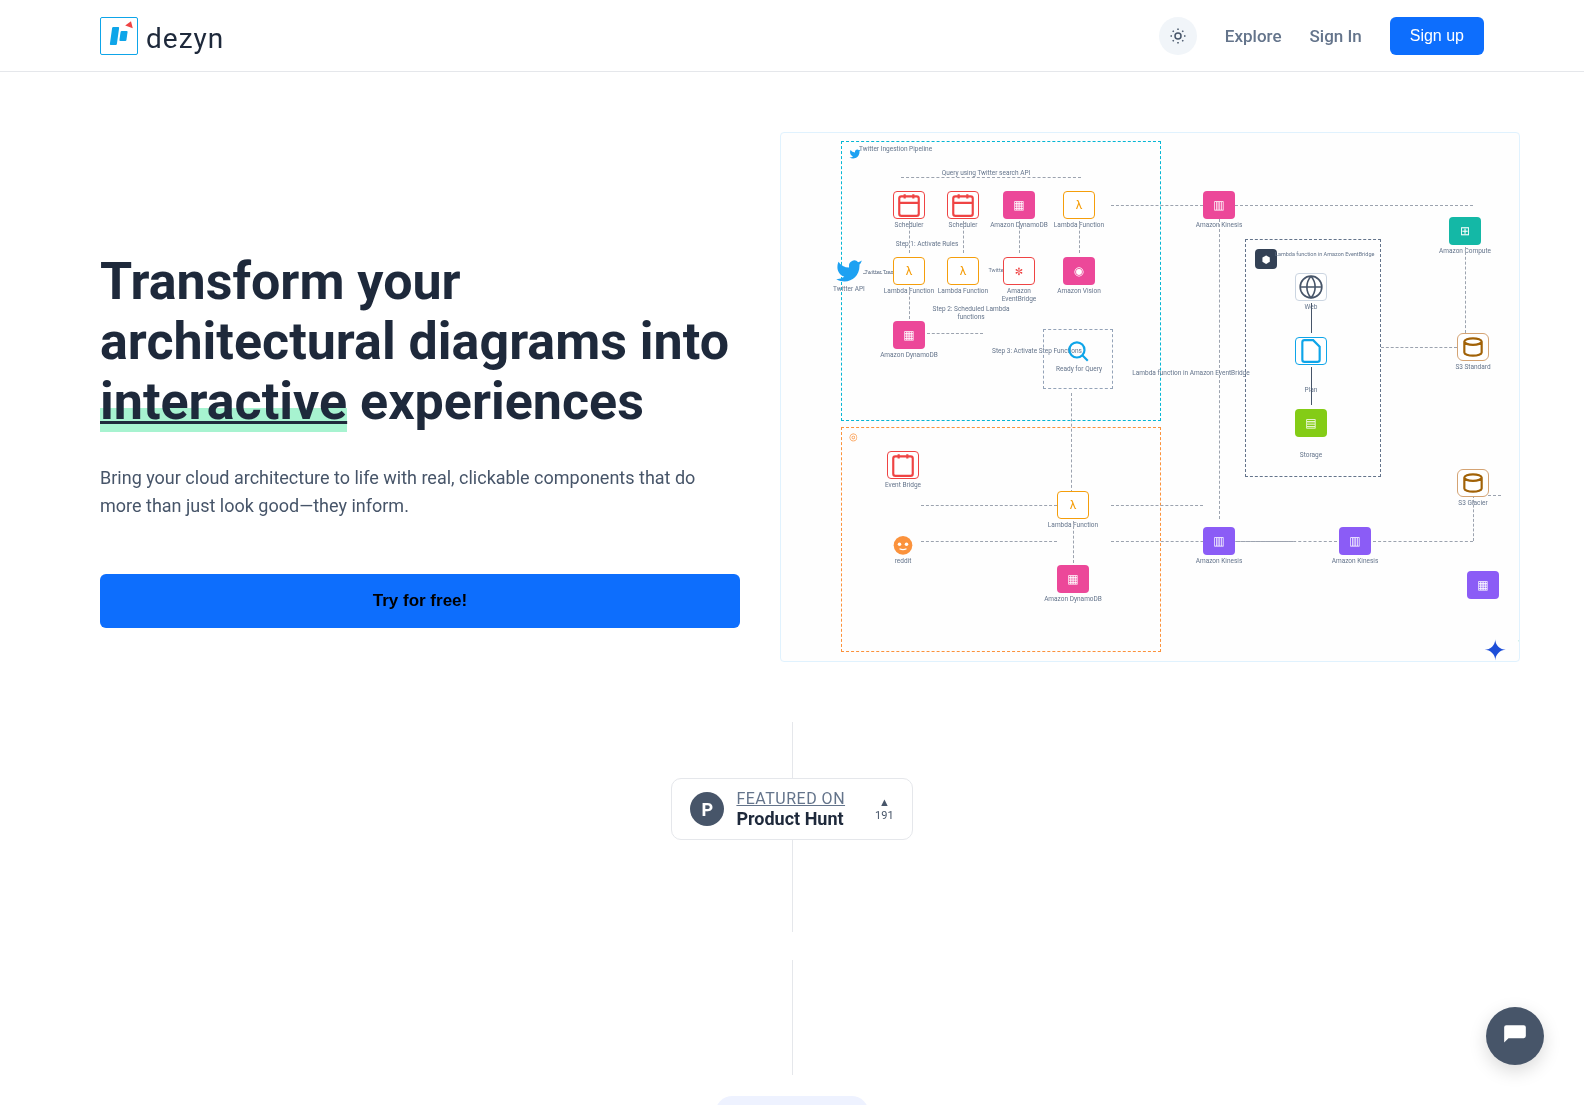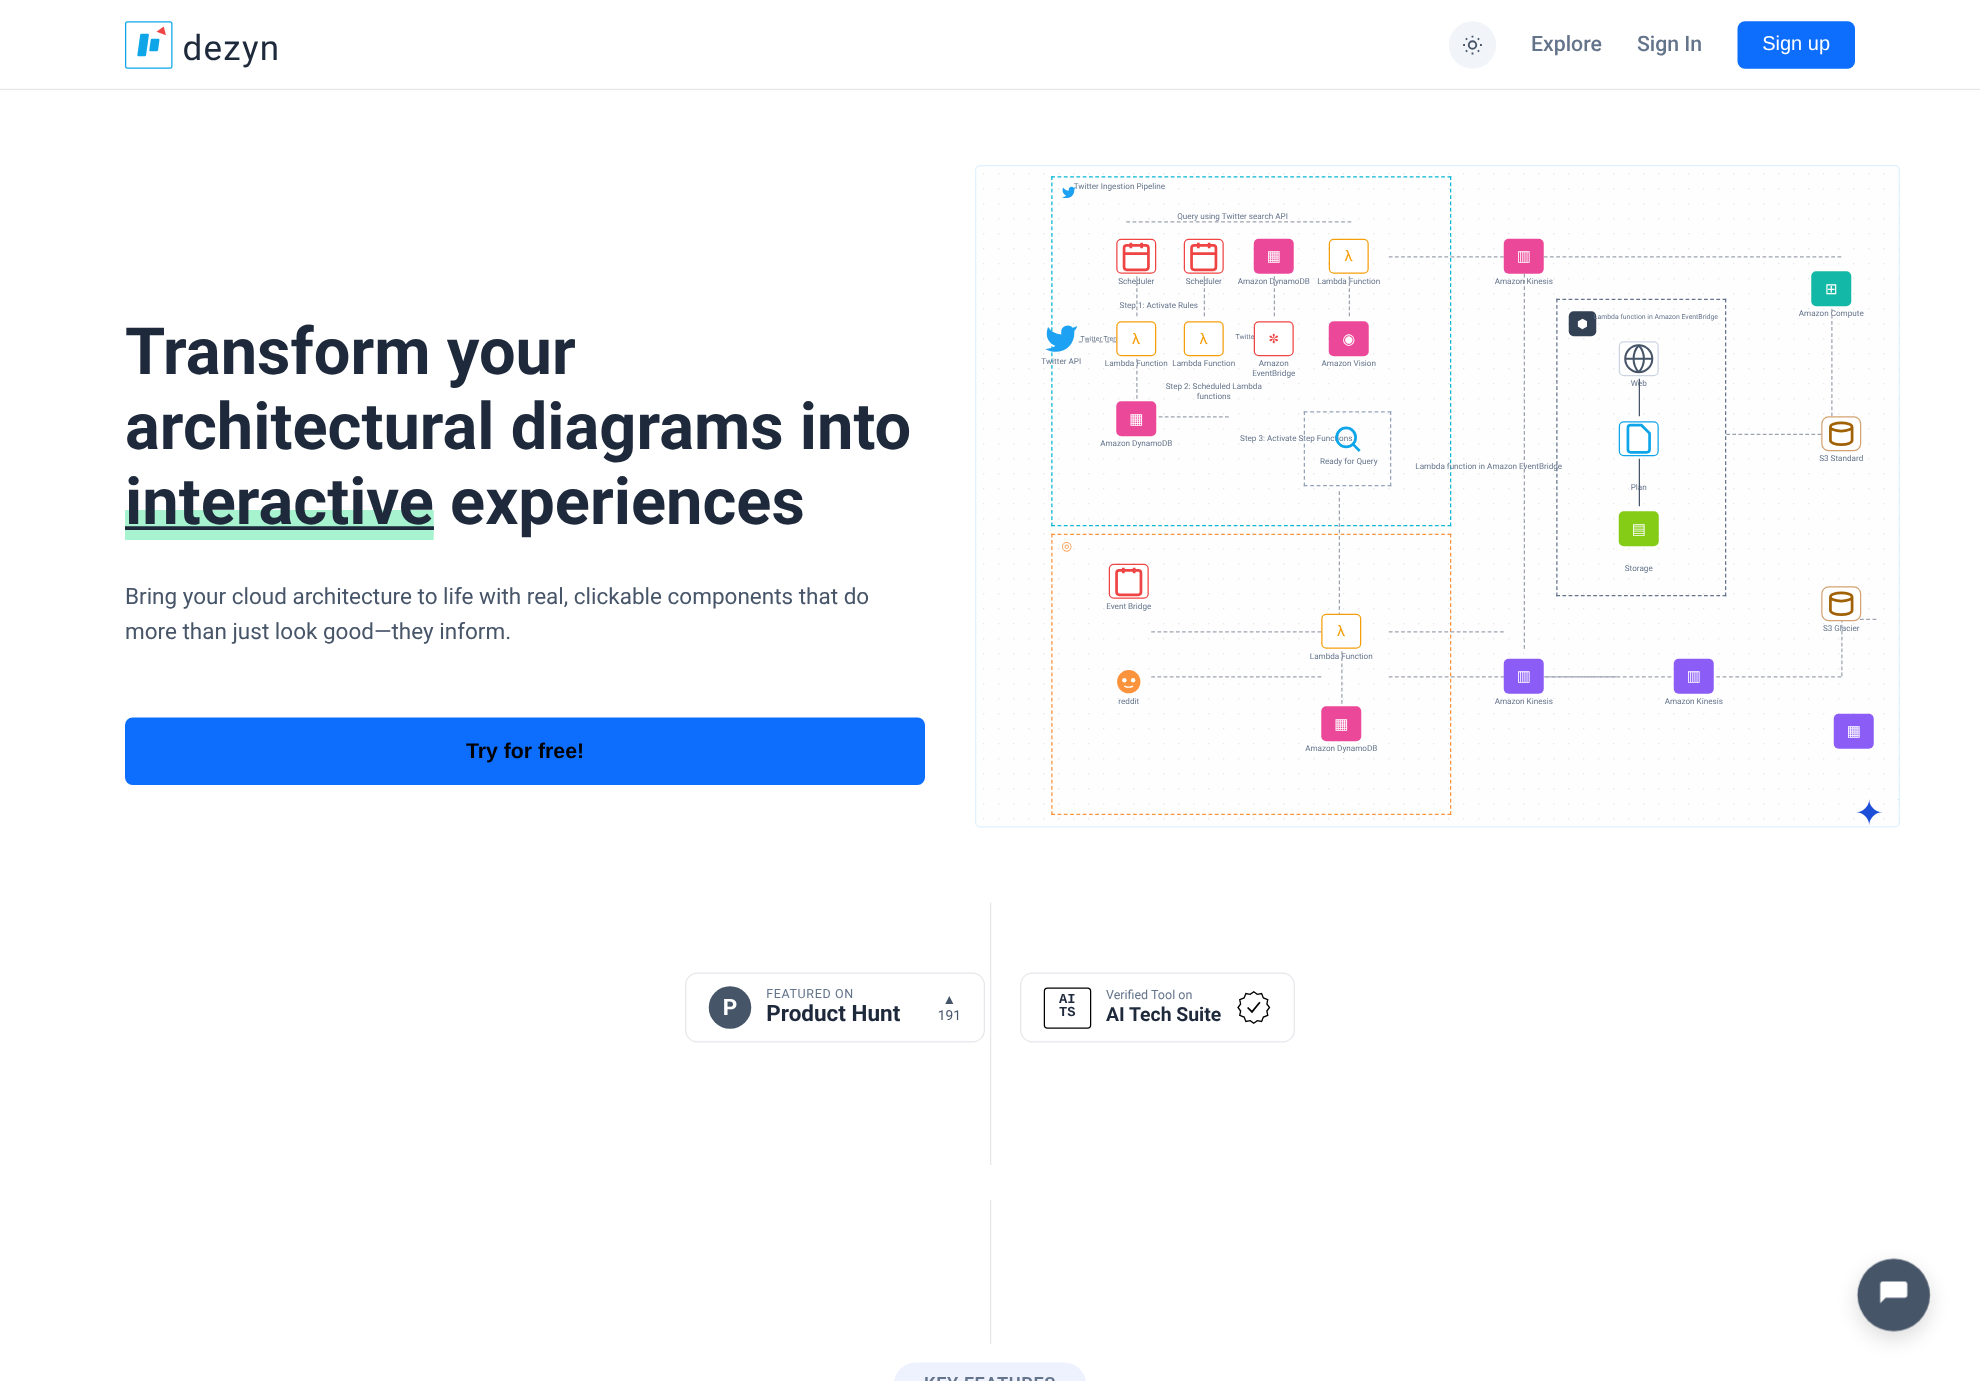--- a/index.html
+++ b/index.html
@@ -135,21 +135,21 @@
 }
 .badge-card {
   border:1px solid #e5e7eb; border-radius:10px; background:#fff;
   display:flex; align-items:center; gap:12px; padding:10px 18px;
   min-height:52px; cursor:pointer;
 }
 .ph-icon {
   width:34px;height:34px;border-radius:50%;background:#475569;color:#fff;
   display:flex;align-items:center;justify-content:center;font-weight:700;font-size:18px;
 }
-.ph-text small{display:block;font-size:10px;letter-spacing:0.5px;color:#64748b;}
+.ph-text small{display:block;font-size:16px;letter-spacing:0.5px;color:#64748b;text-decoration:underline;}
 .ph-text strong{font-size:18px;color:#1e293b;font-weight:700;}
 .ph-votes{display:flex;flex-direction:column;align-items:center;margin-left:18px;font-size:11px;color:#475569;}
 .aits-icon{
   width:38px;height:33px;border:1px solid #000;border-radius:3px;
   display:flex;align-items:center;justify-content:center;
   font-family: "Courier New", monospace;font-weight:700;font-size:11px;line-height:1;
 }
 .aits-text small{display:block;font-size:10px;color:#64748b;}
 .aits-text strong{font-size:15.5px;color:#1e293b;font-weight:700;}
 .aits-seal{ width:28px; }
@@ -402,32 +402,20 @@
     <div class="ph-icon">P</div>
     <div class="ph-text">
       <small>FEATURED ON</small>
       <strong>Product Hunt</strong>
     </div>
     <div class="ph-votes">
       <span>▲</span>
       <span>191</span>
     </div>
   </div>
-  <div class="badge-card">
-    <div class="aits-icon" style="white-space:pre;text-align:center;">AI
-TS</div>
-    <div class="aits-text">
-      <small>Verified Tool on</small>
-      <strong>AI Tech Suite</strong>
-    </div>
-    <svg class="aits-seal" viewBox="0 0 40 40" width="28" height="28">
-        <path d="M20 2l4 3 5-1 2 5 5 2-1 5 3 4-3 4 1 5-5 2-2 5-5-1-4 3-4-3-5 1-2-5-5-2 1-5-3-4 3-4-1-5 5-2 2-5 5 1z" fill="none" stroke="#000" stroke-width="1.5"></path>
-        <path d="M13 20l5 5 9-11" fill="none" stroke="#000" stroke-width="2"></path>
-      </svg>
-  </div>
 </div>
 
 <div class="center-vline vl-bot"></div>
 
 <section class="features-section">
   <span class="pill">KEY FEATURES</span>
   
 </section>
 
 <div class="chat-fab">

